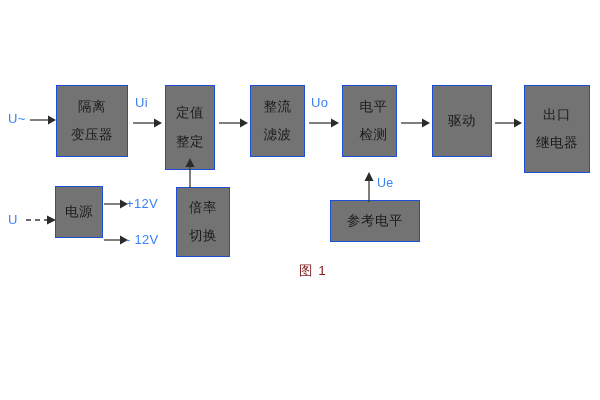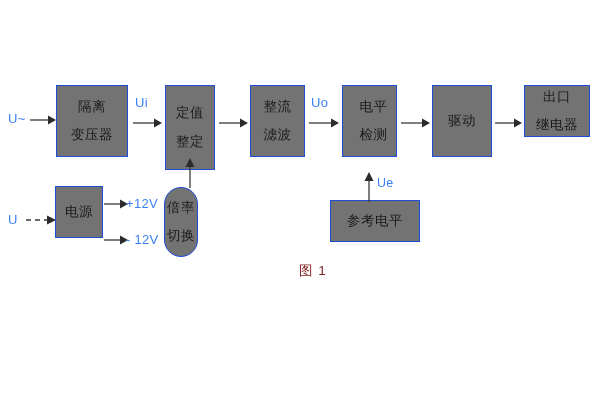--- a/index.html
+++ b/index.html
@@ -140,21 +140,21 @@
     <span class="ln">驱动</span>
   </div>
 
   <div class="conn" style="left:495px; top:117px;">
     <svg width="27" height="12" viewBox="0 0 27 12" aria-hidden="true">
       <line class="ln-stroke" x1="0" y1="6" x2="19" y2="6"></line>
       <polygon class="arrow-fill" points="19,1.5 27,6 19,10.5"></polygon>
     </svg>
   </div>
 
-  <div class="block" style="left:524px; top:85px; width:66px; height:52px;font-family:Liberation Serif, serif;">
+  <div class="block" style="left:524px; top:85px; width:66px; height:88px;font-family:Liberation Serif, serif;">
     <span class="ln">出口</span>
     <span class="ln">继电器</span>
   </div>
 
   <div class="label" style="left:8px; top:212px;">U</div>
 
   <div class="conn" style="left:26px; top:214px;">
     <svg width="30" height="12" viewBox="0 0 30 12" aria-hidden="true">
       <line class="ln-stroke-dash" x1="0" y1="6" x2="21" y2="6"></line>
       <polygon class="arrow-fill" points="21,1.5 30,6 21,10.5"></polygon>
@@ -174,21 +174,21 @@
   <div class="label" style="left:126px; top:196px;">+12V</div>
 
   <div class="conn" style="left:104px; top:234px;">
     <svg width="24" height="12" viewBox="0 0 24 12" aria-hidden="true">
       <line class="ln-stroke" x1="0" y1="6" x2="16" y2="6"></line>
       <polygon class="arrow-fill" points="16,1.5 24,6 16,10.5"></polygon>
     </svg>
   </div>
   <div class="label" style="left:126px; top:232px;">- 12V</div>
 
-  <div class="block" style="left:164px; top:187px; width:34px; height:70px;border-radius:18px;">
+  <div class="block" style="left:176px; top:187px; width:54px; height:70px;">
     <span class="ln">倍率</span>
     <span class="ln">切换</span>
   </div>
 
   <div class="conn" style="left:184px; top:158px;">
     <svg width="12" height="30" viewBox="0 0 12 30" aria-hidden="true">
       <line class="ln-stroke" x1="6" y1="30" x2="6" y2="9"></line>
       <polygon class="arrow-fill" points="1.5,9 6,0 10.5,9"></polygon>
     </svg>
   </div>

